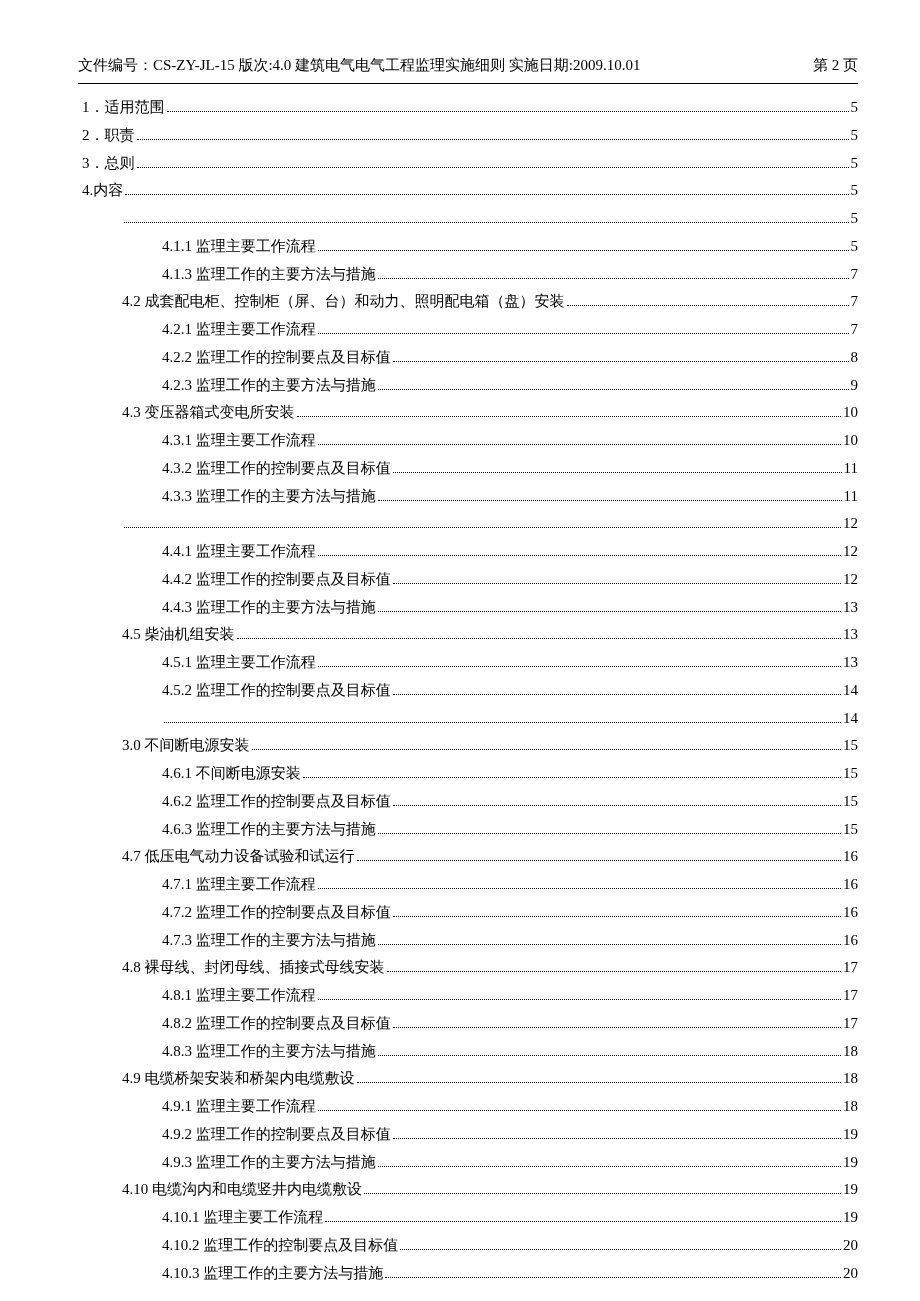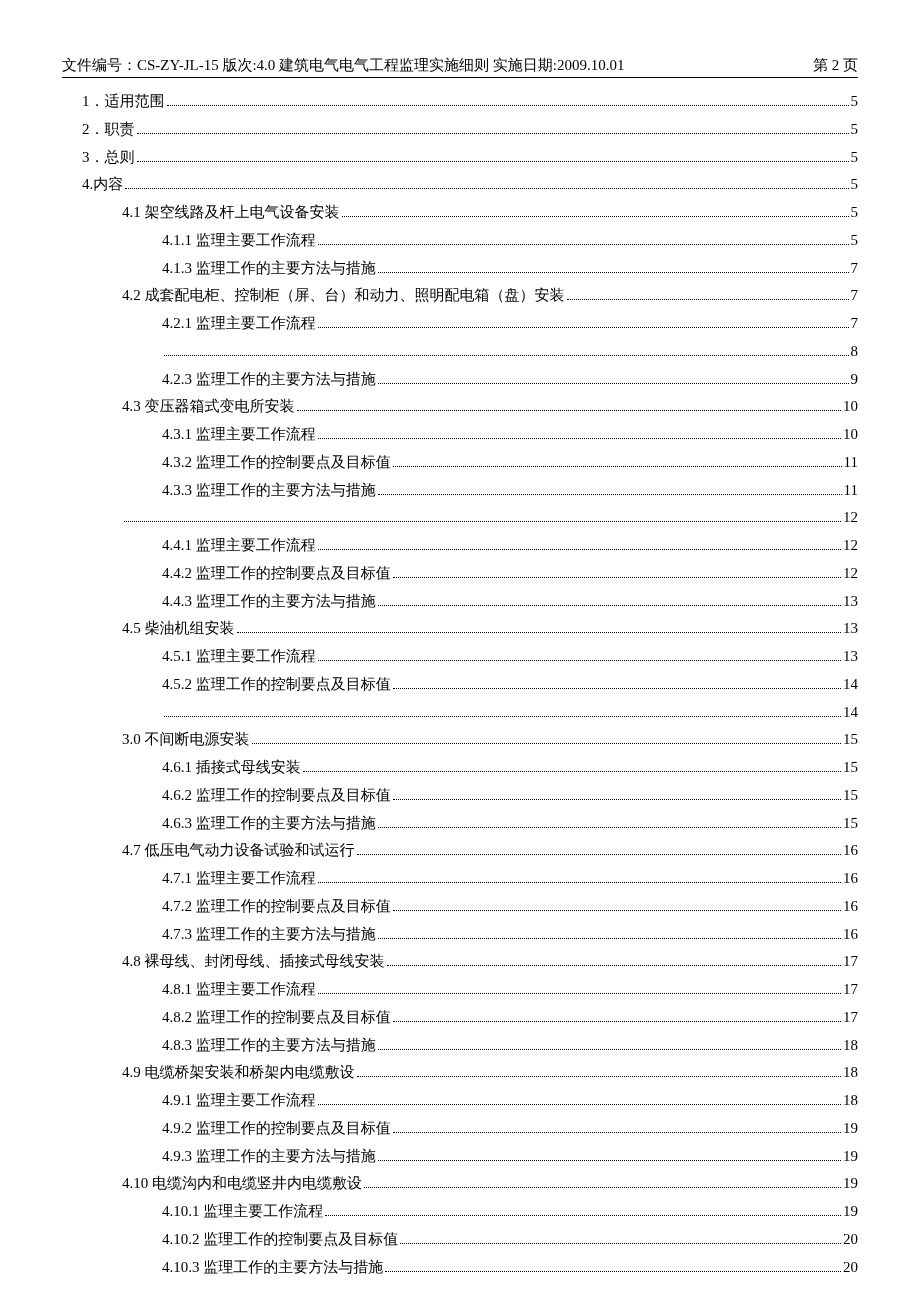--- a/index.html
+++ b/index.html
@@ -12,23 +12,24 @@
     width: 920px;
   }
   .page {
     padding: 56px 62px 40px 62px;
   }
   .header-line {
     display: flex;
     justify-content: space-between;
     font-size: 15px;
     border-bottom: 1.5px solid #000;
-    padding-bottom: 2px;
+    padding-bottom: 8px;
     margin-bottom: 10px;
     white-space: nowrap;
+    margin-left: 16px;
   }
   .header-left { flex: 0 0 auto; }
   .header-right { flex: 0 0 auto; }
   .toc {
     font-size: 15px;
     line-height: 1.85;
   }
   .toc-row {
     display: flex;
     align-items: baseline;
@@ -71,21 +72,20 @@
         <span class="toc-label">3．总则</span>
         <span class="toc-dots"></span>
         <span class="toc-page">5</span>
       </div>
       <div class="toc-row indent-0">
         <span class="toc-label">4.内容</span>
         <span class="toc-dots"></span>
         <span class="toc-page">5</span>
       </div>
       <div class="toc-row indent-1">
-        <span class="toc-label">4.1 架空线路及杆上电气设备安装</span>
         <span class="toc-dots"></span>
         <span class="toc-page">5</span>
       </div>
       <div class="toc-row indent-2">
         <span class="toc-label">4.1.1 监理主要工作流程</span>
         <span class="toc-dots"></span>
         <span class="toc-page">5</span>
       </div>
       <div class="toc-row indent-2">
         <span class="toc-label">4.1.3 监理工作的主要方法与措施</span>
@@ -96,20 +96,21 @@
         <span class="toc-label">4.2 成套配电柜、控制柜（屏、台）和动力、照明配电箱（盘）安装</span>
         <span class="toc-dots"></span>
         <span class="toc-page">7</span>
       </div>
       <div class="toc-row indent-2">
         <span class="toc-label">4.2.1  监理主要工作流程</span>
         <span class="toc-dots"></span>
         <span class="toc-page">7</span>
       </div>
       <div class="toc-row indent-2">
+        <span class="toc-label">4.2.2 监理工作的控制要点及目标值</span>
         <span class="toc-dots"></span>
         <span class="toc-page">8</span>
       </div>
       <div class="toc-row indent-2">
         <span class="toc-label">4.2.3  监理工作的主要方法与措施</span>
         <span class="toc-dots"></span>
         <span class="toc-page">9</span>
       </div>
       <div class="toc-row indent-1">
         <span class="toc-label">4.3 变压器箱式变电所安装</span>
@@ -168,21 +169,21 @@
       <div class="toc-row indent-2">
         <span class="toc-dots"></span>
         <span class="toc-page">14</span>
       </div>
       <div class="toc-row indent-1">
         <span class="toc-label">3.0 不间断电源安装</span>
         <span class="toc-dots"></span>
         <span class="toc-page">15</span>
       </div>
       <div class="toc-row indent-2">
-        <span class="toc-label">4.6.1 插接式母线安装</span>
+        <span class="toc-label">4.6.1 不间断电源安装</span>
         <span class="toc-dots"></span>
         <span class="toc-page">15</span>
       </div>
       <div class="toc-row indent-2">
         <span class="toc-label">4.6.2 监理工作的控制要点及目标值</span>
         <span class="toc-dots"></span>
         <span class="toc-page">15</span>
       </div>
       <div class="toc-row indent-2">
         <span class="toc-label">4.6.3 监理工作的主要方法与措施</span>

